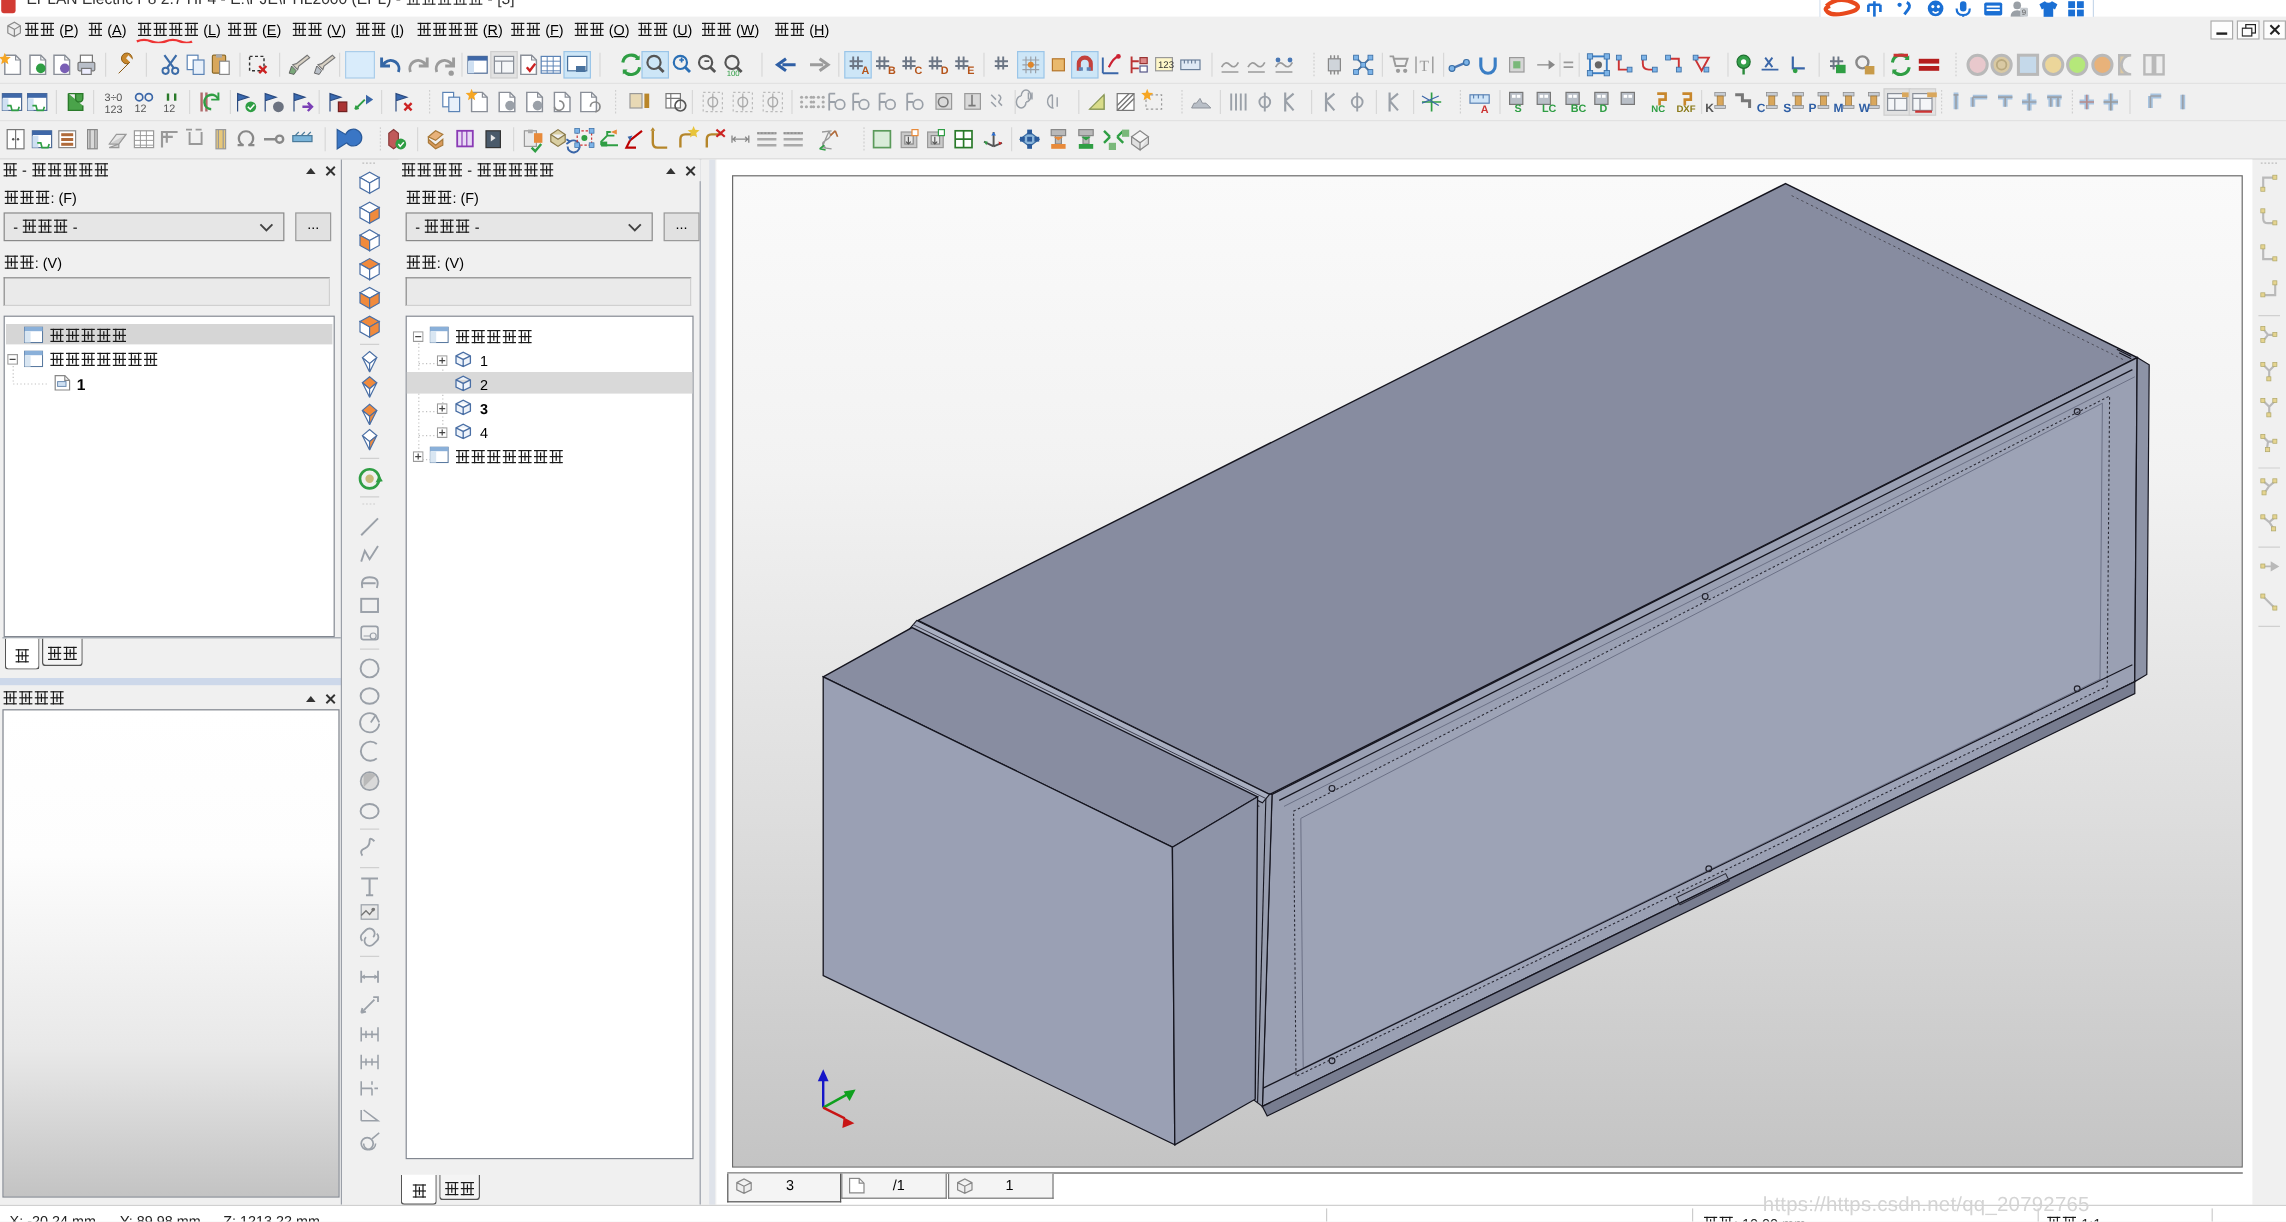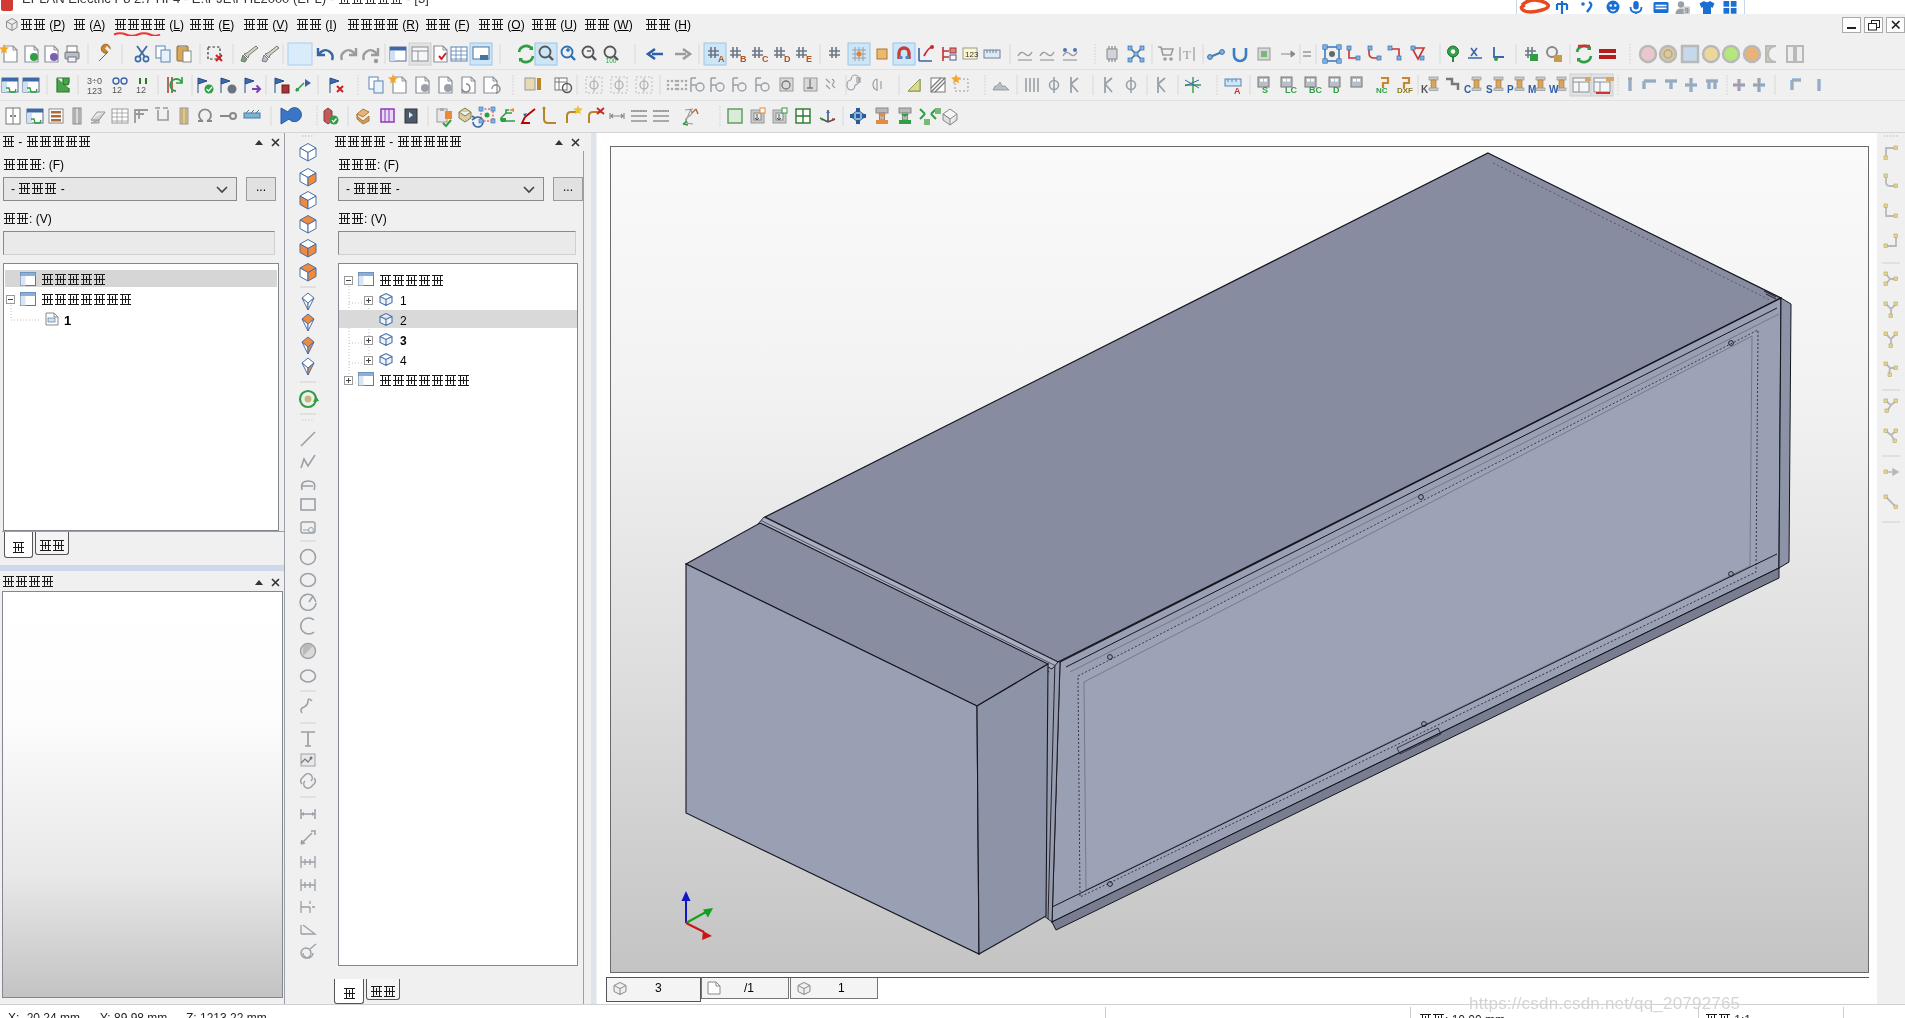--- a/index.html
+++ b/index.html
@@ -892,12 +892,12 @@
 <span class="ab" style="left:8px;top:6px;font-size:12px;color:#222">X: -20.24 mm</span>
 <span class="ab" style="left:100px;top:6px;font-size:12px;color:#222">Y: 89.98 mm</span>
 <span class="ab" style="left:186px;top:6px;font-size:12px;color:#222">Z: 1213.22 mm</span>
 <span class="ab" style="left:1419px;top:8px;font-size:12px;color:#222"><i style="display:inline-block;margin:0 1px;vertical-align:-1px;width:11px;height:11px;background:linear-gradient(#1a1a1a,#1a1a1a) 0 0/11px 1px no-repeat,linear-gradient(#1a1a1a,#1a1a1a) 0 5px/11px 1px no-repeat,linear-gradient(#1a1a1a,#1a1a1a) 0 10px/11px 1px no-repeat,linear-gradient(#1a1a1a,#1a1a1a) 2px 0/1px 11px no-repeat,linear-gradient(#1a1a1a,#1a1a1a) 8px 0/1px 11px no-repeat,linear-gradient(#1a1a1a,#1a1a1a) 5px 2px/1px 7px no-repeat;"></i><i style="display:inline-block;margin:0 1px;vertical-align:-1px;width:11px;height:11px;background:linear-gradient(#1a1a1a,#1a1a1a) 0 0/11px 1px no-repeat,linear-gradient(#1a1a1a,#1a1a1a) 0 5px/11px 1px no-repeat,linear-gradient(#1a1a1a,#1a1a1a) 0 10px/11px 1px no-repeat,linear-gradient(#1a1a1a,#1a1a1a) 2px 0/1px 11px no-repeat,linear-gradient(#1a1a1a,#1a1a1a) 8px 0/1px 11px no-repeat,linear-gradient(#1a1a1a,#1a1a1a) 5px 2px/1px 7px no-repeat;"></i>: 10.00 mm</span>
 <span class="ab" style="left:1705px;top:8px;font-size:12px;color:#222"><i style="display:inline-block;margin:0 1px;vertical-align:-1px;width:11px;height:11px;background:linear-gradient(#1a1a1a,#1a1a1a) 0 0/11px 1px no-repeat,linear-gradient(#1a1a1a,#1a1a1a) 0 5px/11px 1px no-repeat,linear-gradient(#1a1a1a,#1a1a1a) 0 10px/11px 1px no-repeat,linear-gradient(#1a1a1a,#1a1a1a) 2px 0/1px 11px no-repeat,linear-gradient(#1a1a1a,#1a1a1a) 8px 0/1px 11px no-repeat,linear-gradient(#1a1a1a,#1a1a1a) 5px 2px/1px 7px no-repeat;"></i><i style="display:inline-block;margin:0 1px;vertical-align:-1px;width:11px;height:11px;background:linear-gradient(#1a1a1a,#1a1a1a) 0 0/11px 1px no-repeat,linear-gradient(#1a1a1a,#1a1a1a) 0 5px/11px 1px no-repeat,linear-gradient(#1a1a1a,#1a1a1a) 0 10px/11px 1px no-repeat,linear-gradient(#1a1a1a,#1a1a1a) 2px 0/1px 11px no-repeat,linear-gradient(#1a1a1a,#1a1a1a) 8px 0/1px 11px no-repeat,linear-gradient(#1a1a1a,#1a1a1a) 5px 2px/1px 7px no-repeat;"></i> 1:1</span>
 <div class="ab" style="left:1105px;top:2px;width:1px;height:12px;background:#ccc"></div>
 <div class="ab" style="left:1410px;top:2px;width:1px;height:12px;background:#ccc"></div>
 <div class="ab" style="left:1698px;top:2px;width:1px;height:12px;background:#ccc"></div>
 <div class="ab" style="left:1843px;top:2px;width:1px;height:12px;background:#ccc"></div>
 </div>
-<div class="ab" style="left:1469px;top:994px;font-size:17px;color:#d4d4d4;letter-spacing:0.2px;z-index:5;font-family:'Liberation Sans',sans-serif">https://csdn.csdn.net/qq_20792765</div>
+<div class="ab" style="left:1469px;top:994px;font-size:17px;color:#d4d4d4;letter-spacing:0.2px;z-index:5;font-family:'Liberation Sans',sans-serif">https://https.csdn.net/qq_20792765</div>
 </body></html>

